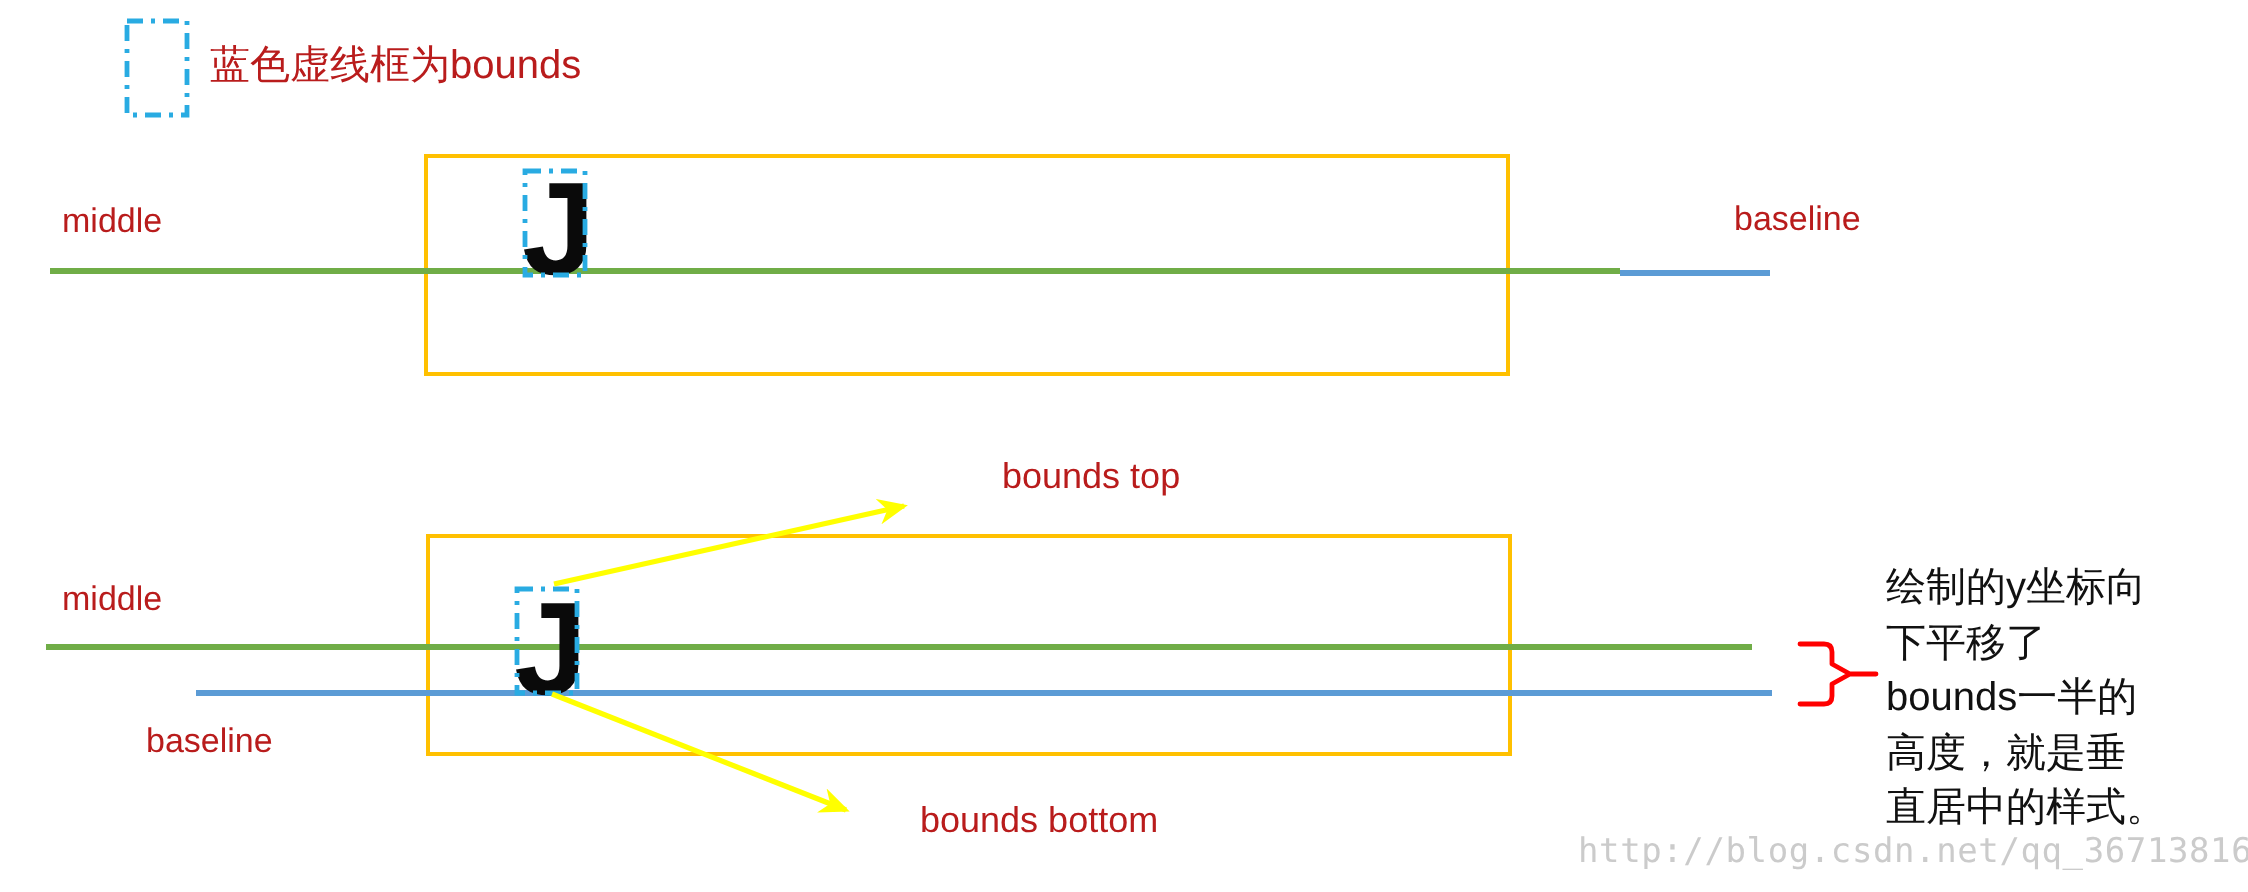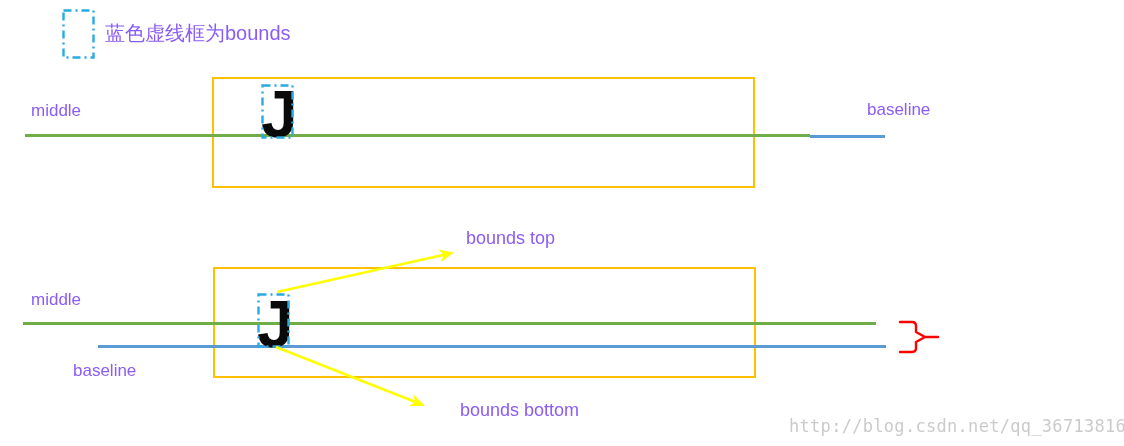--- a/index.html
+++ b/index.html
@@ -9,21 +9,21 @@
     height: 446px;
     background: #ffffff;
     overflow: hidden;
     font-family: "Liberation Sans", "DejaVu Sans", sans-serif;
     color: #1a1a1a;
   }
   .label {
     position: absolute;
     font-size: 17px;
     line-height: 1.1;
-    color: #8b5cf6;
+    color: #b91c1c;
     white-space: nowrap;
   }
   .legend-label { font-size: 20px; }
   .bounds-label { font-size: 18px; }
   .orange-rect {
     position: absolute;
     border: 2px solid #ffc000;
     box-sizing: border-box;
     background: transparent;
   }
@@ -77,21 +77,21 @@
   <div class="label" style="left:31px; top:102px;">middle</div>
   <div class="label" style="left:867px; top:101px;">baseline</div>
   <div class="glyph-j" style="left:261px; top:81px;">J</div>
 
   <div class="orange-rect" style="left:213px; top:267px; width:543px; height:111px;"></div>
   <div class="hline green" style="left:23px; top:322px; width:853px;"></div>
   <div class="hline blue" style="left:98px; top:345px; width:788px;"></div>
   <div class="label" style="left:31px; top:291px;">middle</div>
   <div class="label" style="left:73px; top:362px;">baseline</div>
   <div class="glyph-j" style="left:257px; top:291px;">J</div>
-  <div class="label bounds-label" style="left:466px; top:229px;">bounds top</div>
+  <div class="label bounds-label" style="left:501px; top:229px;">bounds top</div>
   <div class="label bounds-label" style="left:460px; top:401px;">bounds bottom</div>
 
   <svg class="overlay" viewBox="0 0 1124 446">
     <defs>
       <marker id="yellow-arrowhead" markerUnits="userSpaceOnUse" markerWidth="15" markerHeight="13" refX="13" refY="6.5" orient="auto">
         <path d="M0 0 L15 6.5 L0 13 L4.5 6.5 Z" fill="#ffff00"></path>
       </marker>
     </defs>
 
     <rect x="63.5" y="10.5" width="30" height="47" fill="none" stroke="#29abe2" stroke-width="2.4" stroke-dasharray="8 4 2 4"></rect>
@@ -100,16 +100,23 @@
 
     <rect x="258.5" y="294.5" width="30" height="52" fill="none" stroke="#29abe2" stroke-width="2.4" stroke-dasharray="8 4 2 4"></rect>
 
     <line x1="277" y1="292" x2="452" y2="253" stroke="#ffff00" stroke-width="2.6" marker-end="url(#yellow-arrowhead)"></line>
 
     <line x1="276" y1="347" x2="423" y2="405" stroke="#ffff00" stroke-width="2.6" marker-end="url(#yellow-arrowhead)"></line>
 
     <path d="M900 322 L912 322 Q916 322 916 326 L916 332 L925 337 L916 342 L916 348 Q916 352 912 352 L900 352 M925 337 L938 337" fill="none" stroke="#ff0000" stroke-width="2.4" stroke-linecap="round" stroke-linejoin="round"></path>
   </svg>
 
+  <div class="annotation">
+    <div>绘制的y坐标向</div>
+    <div>下平移了</div>
+    <div>bounds一半的</div>
+    <div>高度，就是垂</div>
+    <div>直居中的样式。</div>
+  </div>
 
   <div class="watermark">http://blog.csdn.net/qq_36713816</div>
 
 </div>
 
 </body></html>

